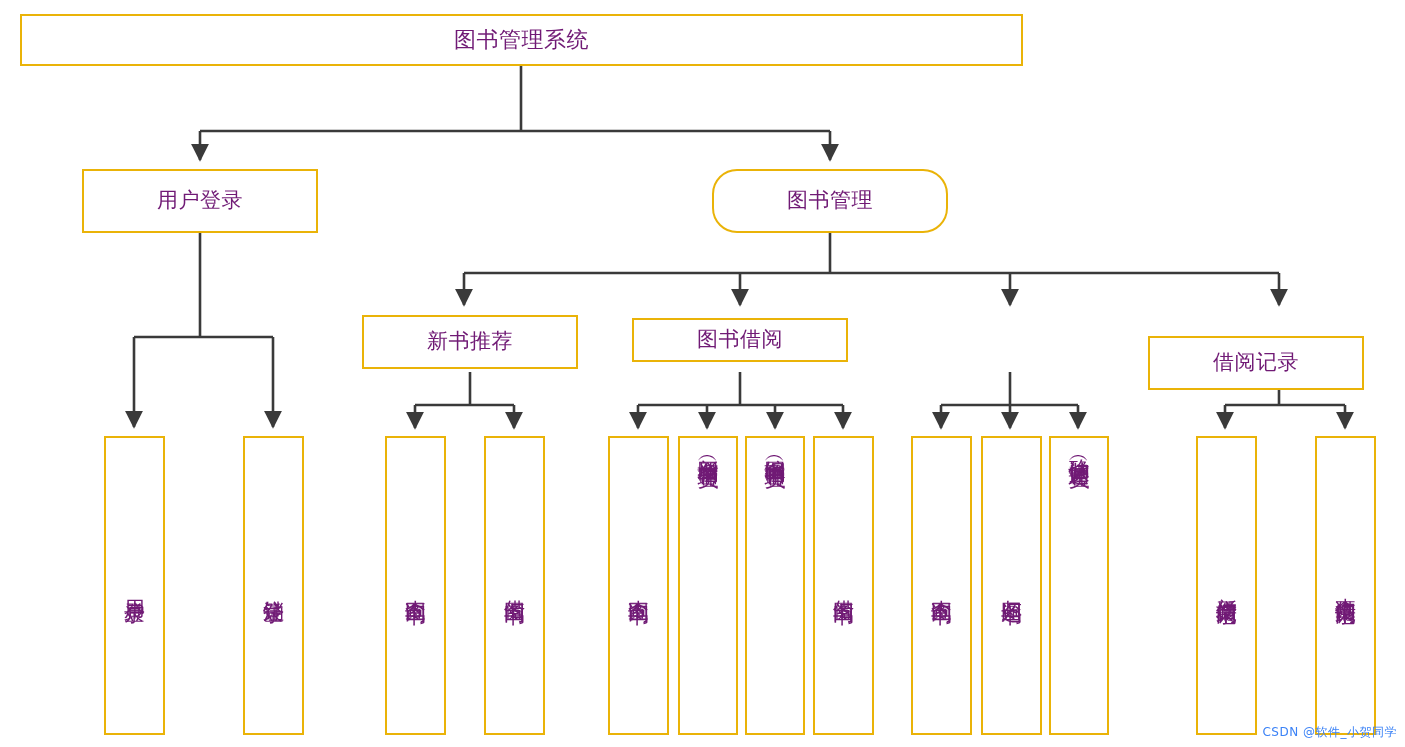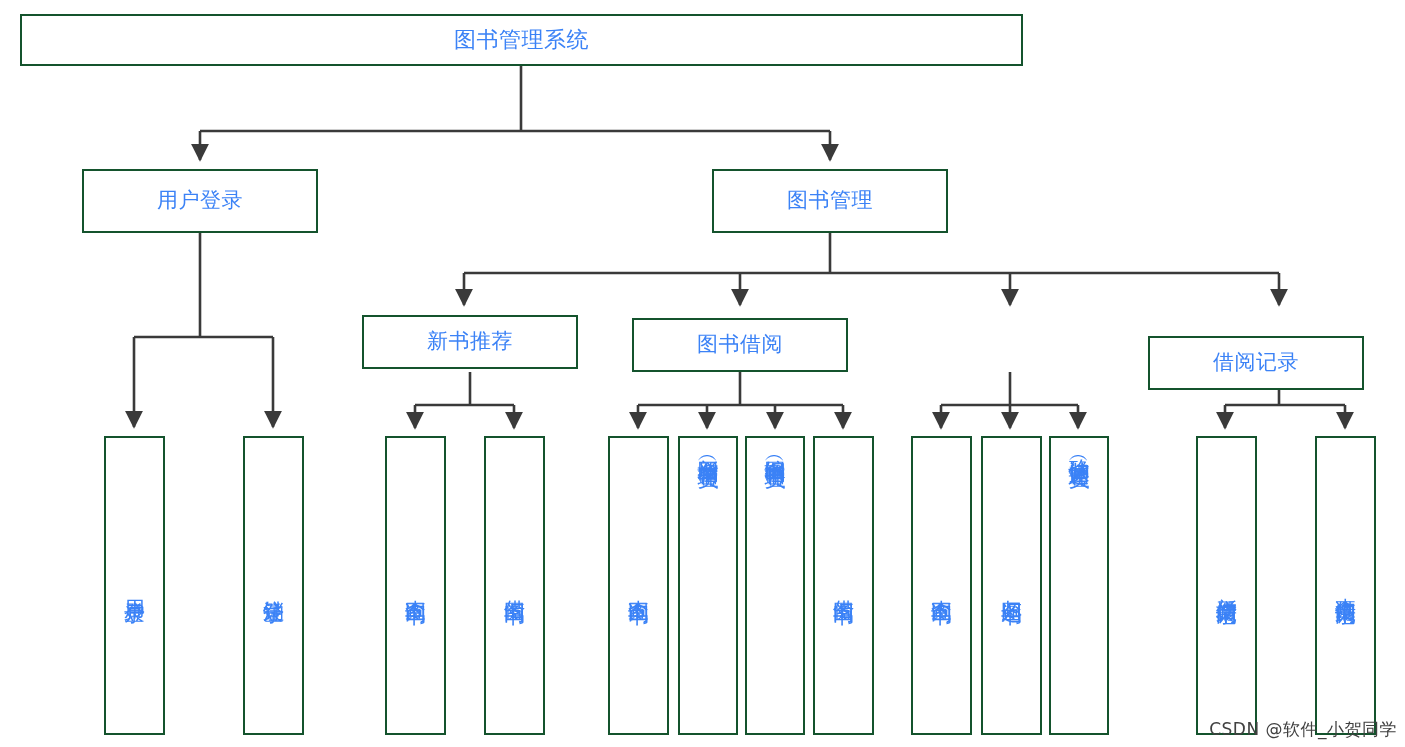--- a/index.html
+++ b/index.html
@@ -14,25 +14,25 @@
     position: relative;
     width: 1405px;
     height: 747px;
     background: #ffffff;
     overflow: hidden;
   }
   .node {
     position: absolute;
     box-sizing: border-box;
     background: #ffffff;
-    border: 2px solid #14532d;
+    border: 2px solid #eab308;
     display: flex;
     align-items: center;
     justify-content: center;
-    color: #3b82f6;
+    color: #701a75;
   }
   .node-label {
     display: block;
     text-align: center;
     line-height: 1.12;
     letter-spacing: 0.5px;
     white-space: nowrap;
   }
   
   .node.horiz .node-label {
@@ -68,22 +68,22 @@
     left: 0;
     top: 0;
     width: 1405px;
     height: 747px;
     pointer-events: none;
   }
   .watermark {
     position: absolute;
     right: 8px;
     bottom: 6px;
-    font-size: 17px;
-    color: #404040;
+    font-size: 12px;
+    color: #3b82f6;
     letter-spacing: 0.5px;
     white-space: nowrap;
   }
 </style>
 </head>
 <body>
 
 <div id="canvas">
 
   <svg class="edges" viewBox="0 0 1405 747">
@@ -137,29 +137,29 @@
   </svg>
 
   <div class="node horiz root" style="left:20px; top:14px; width:1003px; height:52px;">
     <span class="node-label">图书管理系统</span>
   </div>
 
   <div class="node horiz" style="left:82px; top:169px; width:236px; height:64px;">
     <span class="node-label">用户登录</span>
   </div>
 
-  <div class="node horiz" style="left:712px; top:169px; width:236px; height:64px;">
+  <div class="node horiz" style="left:712px; top:169px; width:236px; height:64px;border-radius:25px;">
     <span class="node-label">图书管理</span>
   </div>
 
   <div class="node horiz" style="left:362px; top:315px; width:216px; height:54px;">
     <span class="node-label">新书推荐</span>
   </div>
 
-  <div class="node horiz" style="left:632px; top:318px; width:216px; height:54px;">
+  <div class="node horiz" style="left:632px; top:318px; width:216px; height:44px;">
     <span class="node-label">图书借阅</span>
   </div>
 
 
   <div class="node horiz" style="left:1148px; top:318px; width:216px; height:54px;margin-top:18px;">
     <span class="node-label">借阅记录</span>
   </div>
 
   <div class="node vert centered" style="left:104px; top:436px; width:61px; height:299px;">
     <span class="node-label">用户登录</span>

